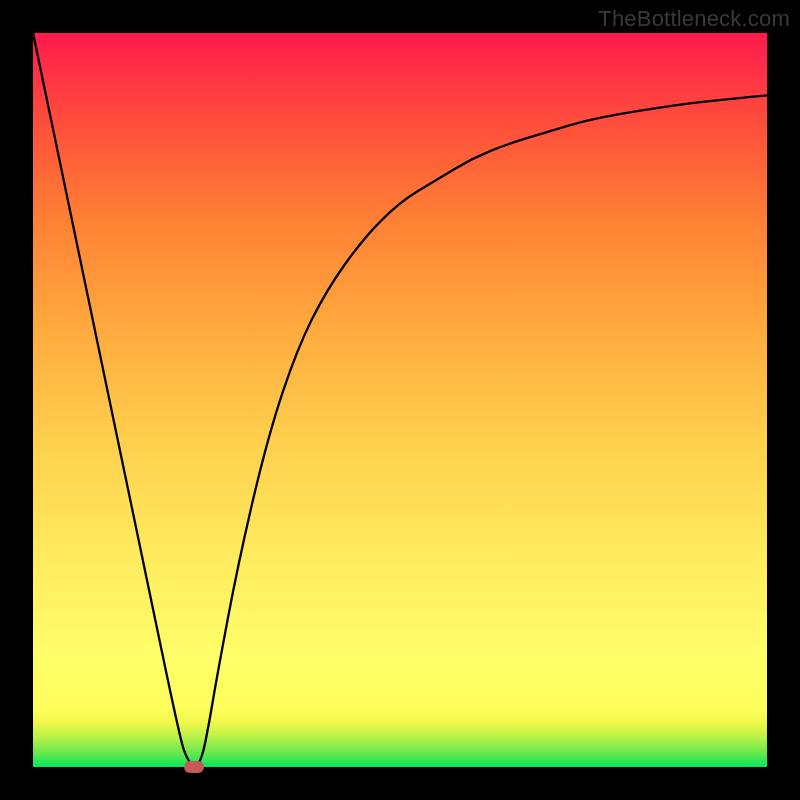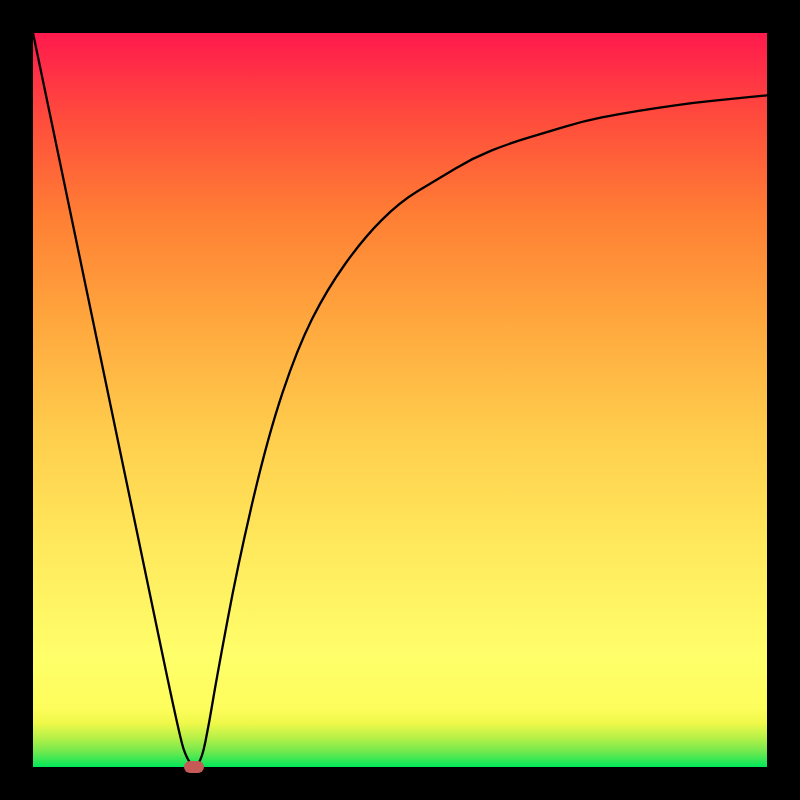--- a/index.html
+++ b/index.html
@@ -76,13 +76,14 @@
 </head>
 <body>
 
 <div class="frame">
   <div class="plot">
     <svg class="curve" viewBox="0 0 734 734">
       <path id="curve-path" d="M 0 0 Q 0 0 18.35 88.07999999999998 Q 36.7 176.15999999999997 55.050000000000004 264.24 Q 73.4 352.32 91.75 440.4 Q 110.1 528.48 128.45 616.56 Q 146.8 704.64 150.47 715.65 Q 154.14 726.66 157.81 730.3299999999999 Q 161.48 734 165.14999999999998 730.3299999999999 Q 168.82 726.66 172.49 708.31 Q 176.16 689.96 179.82999999999998 667.94 Q 183.5 645.92 194.51 587.2 Q 205.52 528.48 220.2 466.09000000000003 Q 234.88 403.7 249.56 359.66 Q 264.24 315.62000000000006 278.92 286.26 Q 293.6 256.9 311.95000000000005 231.20999999999998 Q 330.3 205.51999999999998 348.65 187.16999999999996 Q 367 168.81999999999994 385.35 157.80999999999995 Q 403.70000000000005 146.79999999999995 422.05 135.78999999999996 Q 440.4 124.77999999999997 458.75 117.44 Q 477.1 110.10000000000002 495.45 104.59500000000003 Q 513.8 99.09000000000003 532.15 93.58500000000004 Q 550.5 88.08000000000004 568.85 84.41000000000003 Q 587.2 80.74000000000001 605.55 77.80399999999997 Q 623.9 74.86799999999994 642.25 72.29899999999998 Q 660.6 69.73000000000002 678.95 67.89499999999998 Q 697.3 66.05999999999995 715.65 64.22499999999997 T 734 62.389999999999986"></path>
     </svg>
     <div class="marker" id="min-marker" style="left: 161.48px; top: 734px; background: rgb(198, 90, 86);"></div>
   </div>
+  <div class="watermark">TheBottleneck.com</div>
 </div>
 
 </body></html>

